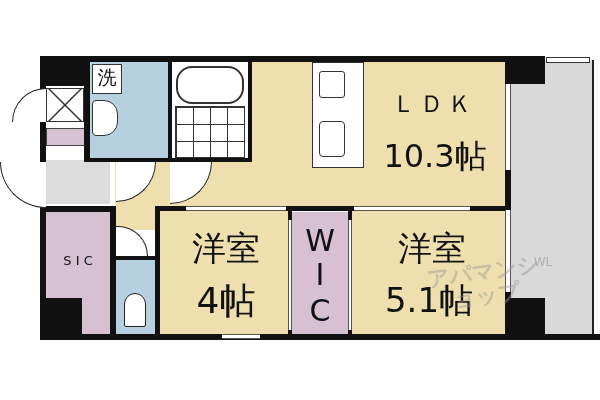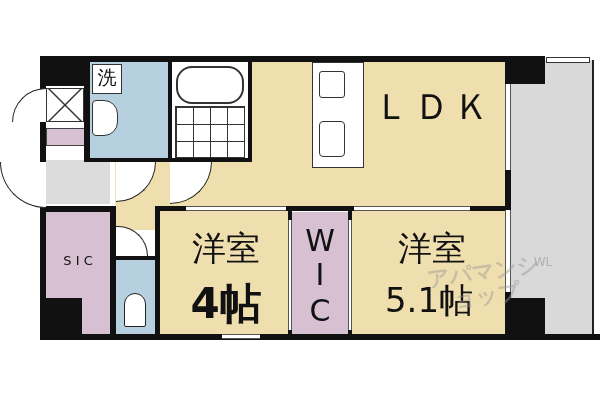--- a/index.html
+++ b/index.html
@@ -79,24 +79,25 @@
   <div class="win" style="left:222px;top:334px;width:38px;height:5px;"></div>
   <div class="winv" style="left:288px;top:220px;width:4px;height:110px;"></div>
   <div class="winv" style="left:348px;top:220px;width:4px;height:110px;"></div>
 
   <div class="door-arc" style="left:0px;top:162px;width:46px;height:46px;border-radius:0 0 0 46px;border-top:none;border-right:none;"></div>
   <div class="door-arc" style="left:12px;top:88px;width:34px;height:34px;border-radius:34px 0 0 0;border-bottom:none;border-right:none;"></div>
   <div class="door-arc" style="left:116px;top:162px;width:40px;height:40px;border-radius:0 0 40px 0;border-top:none;border-left:none;"></div>
   <div class="door-arc" style="left:170px;top:162px;width:42px;height:42px;border-radius:0 0 42px 0;border-top:none;border-left:none;"></div>
   <div class="door-arc" style="left:116px;top:226px;width:32px;height:30px;border-radius:0 30px 0 0;border-bottom:none;border-left:none;"></div>
 
-  <div class="room-label" style="left:372px;top:92px;width:124px;font-size:36px;letter-spacing:4px;font-family:Liberation Mono, monospace;">ＬＤＫ</div>
+  <div class="room-label" style="left:372px;top:92px;width:124px;font-size:24px;letter-spacing:4px;font-family:Liberation Sans, sans-serif;">ＬＤＫ</div>
+  <div class="room-label" style="left:370px;top:140px;width:130px;font-size:32px;">10.3帖</div>
 
   <div class="room-label" style="left:180px;top:231px;width:92px;font-size:34px;">洋室</div>
-  <div class="room-label" style="left:180px;top:283px;width:92px;font-size:42px;font-weight:bold;">4帖</div>
+  <div class="room-label" style="left:180px;top:283px;width:92px;font-size:36px;">4帖</div>
 
   <div class="room-label" style="left:378px;top:231px;width:108px;font-size:34px;">洋室</div>
   <div class="room-label" style="left:370px;top:283px;width:118px;font-size:34px;">5.1帖</div>
 
   <div class="room-label" style="left:292px;top:226px;width:56px;font-size:30px;">W</div>
   <div class="room-label" style="left:292px;top:260px;width:56px;font-size:30px;">I</div>
   <div class="room-label" style="left:292px;top:296px;width:56px;font-size:30px;">C</div>
 
   <div class="room-label" style="left:46px;top:254px;width:64px;font-size:13px;">S I C</div>
 

